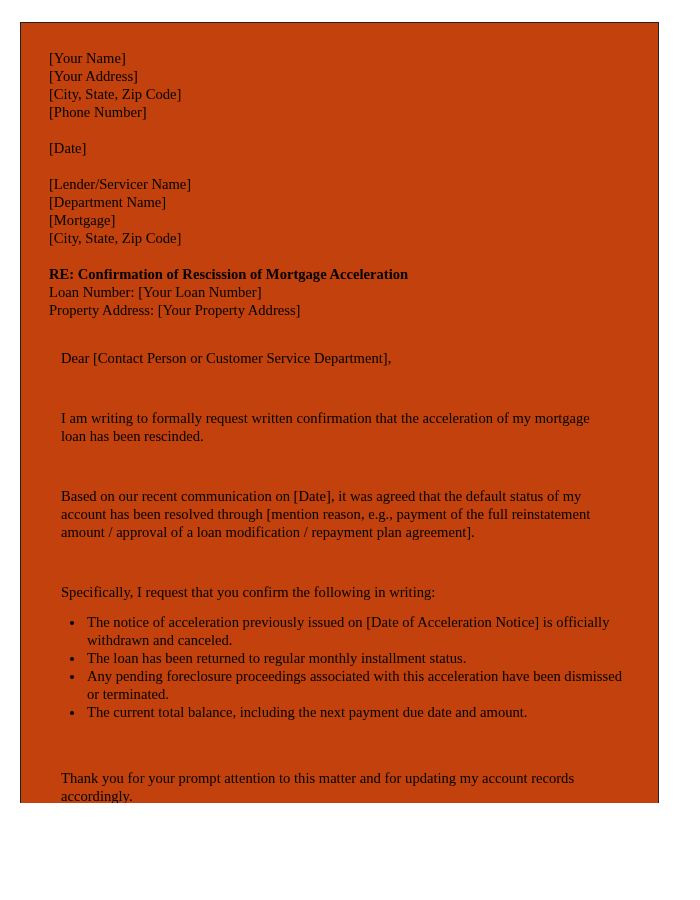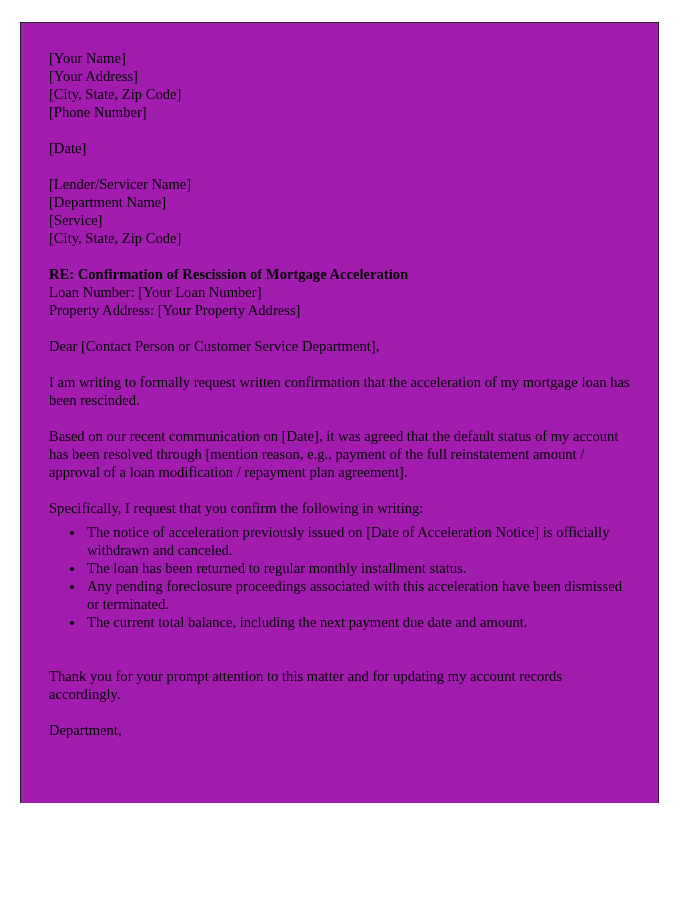--- a/index.html
+++ b/index.html
@@ -16,39 +16,39 @@
   }
   .page-frame {
     position: absolute;
     left: 20px;
     top: 22px;
     width: 639px;
     height: 781px;
     border: 1px solid #222222;
     border-bottom: none;
     box-sizing: border-box;
-    background: #a21caf;
+    background: #c2410c;
     overflow: hidden;
   }
   .letter-body {
     padding: 26px 28px 0 28px;
     font-size: 14.6px;
     line-height: 18px;
   }
   .block {
     margin: 0;
   }
   .line {
     white-space: pre-wrap;
   }
   .spacer-sm {
     height: 18px;
   }
   .para {
-    margin: 0;
+    margin: 12px;
     text-align: left;
     max-width: 582px;
   }
   .subject-line {
     font-weight: bold;
   }
   ul.request-list {
     margin: 6px 0 0 0;
     padding-left: 36px;
     list-style-type: disc;
@@ -75,21 +75,21 @@
 
     <div class="spacer-sm"></div>
 
     <div class="line">[Date]</div>
 
     <div class="spacer-sm"></div>
 
     <div class="block">
       <div class="line">[Lender/Servicer Name]</div>
       <div class="line">[Department Name]</div>
-      <div class="line">[Service]</div>
+      <div class="line">[Mortgage]</div>
       <div class="line">[City, State, Zip Code]</div>
     </div>
 
     <div class="spacer-sm"></div>
 
     <div class="block">
       <div class="line subject-line">RE: Confirmation of Rescission of Mortgage Acceleration</div>
       <div class="line">Loan Number: [Your Loan Number]</div>
       <div class="line">Property Address: [Your Property Address]</div>
     </div>

